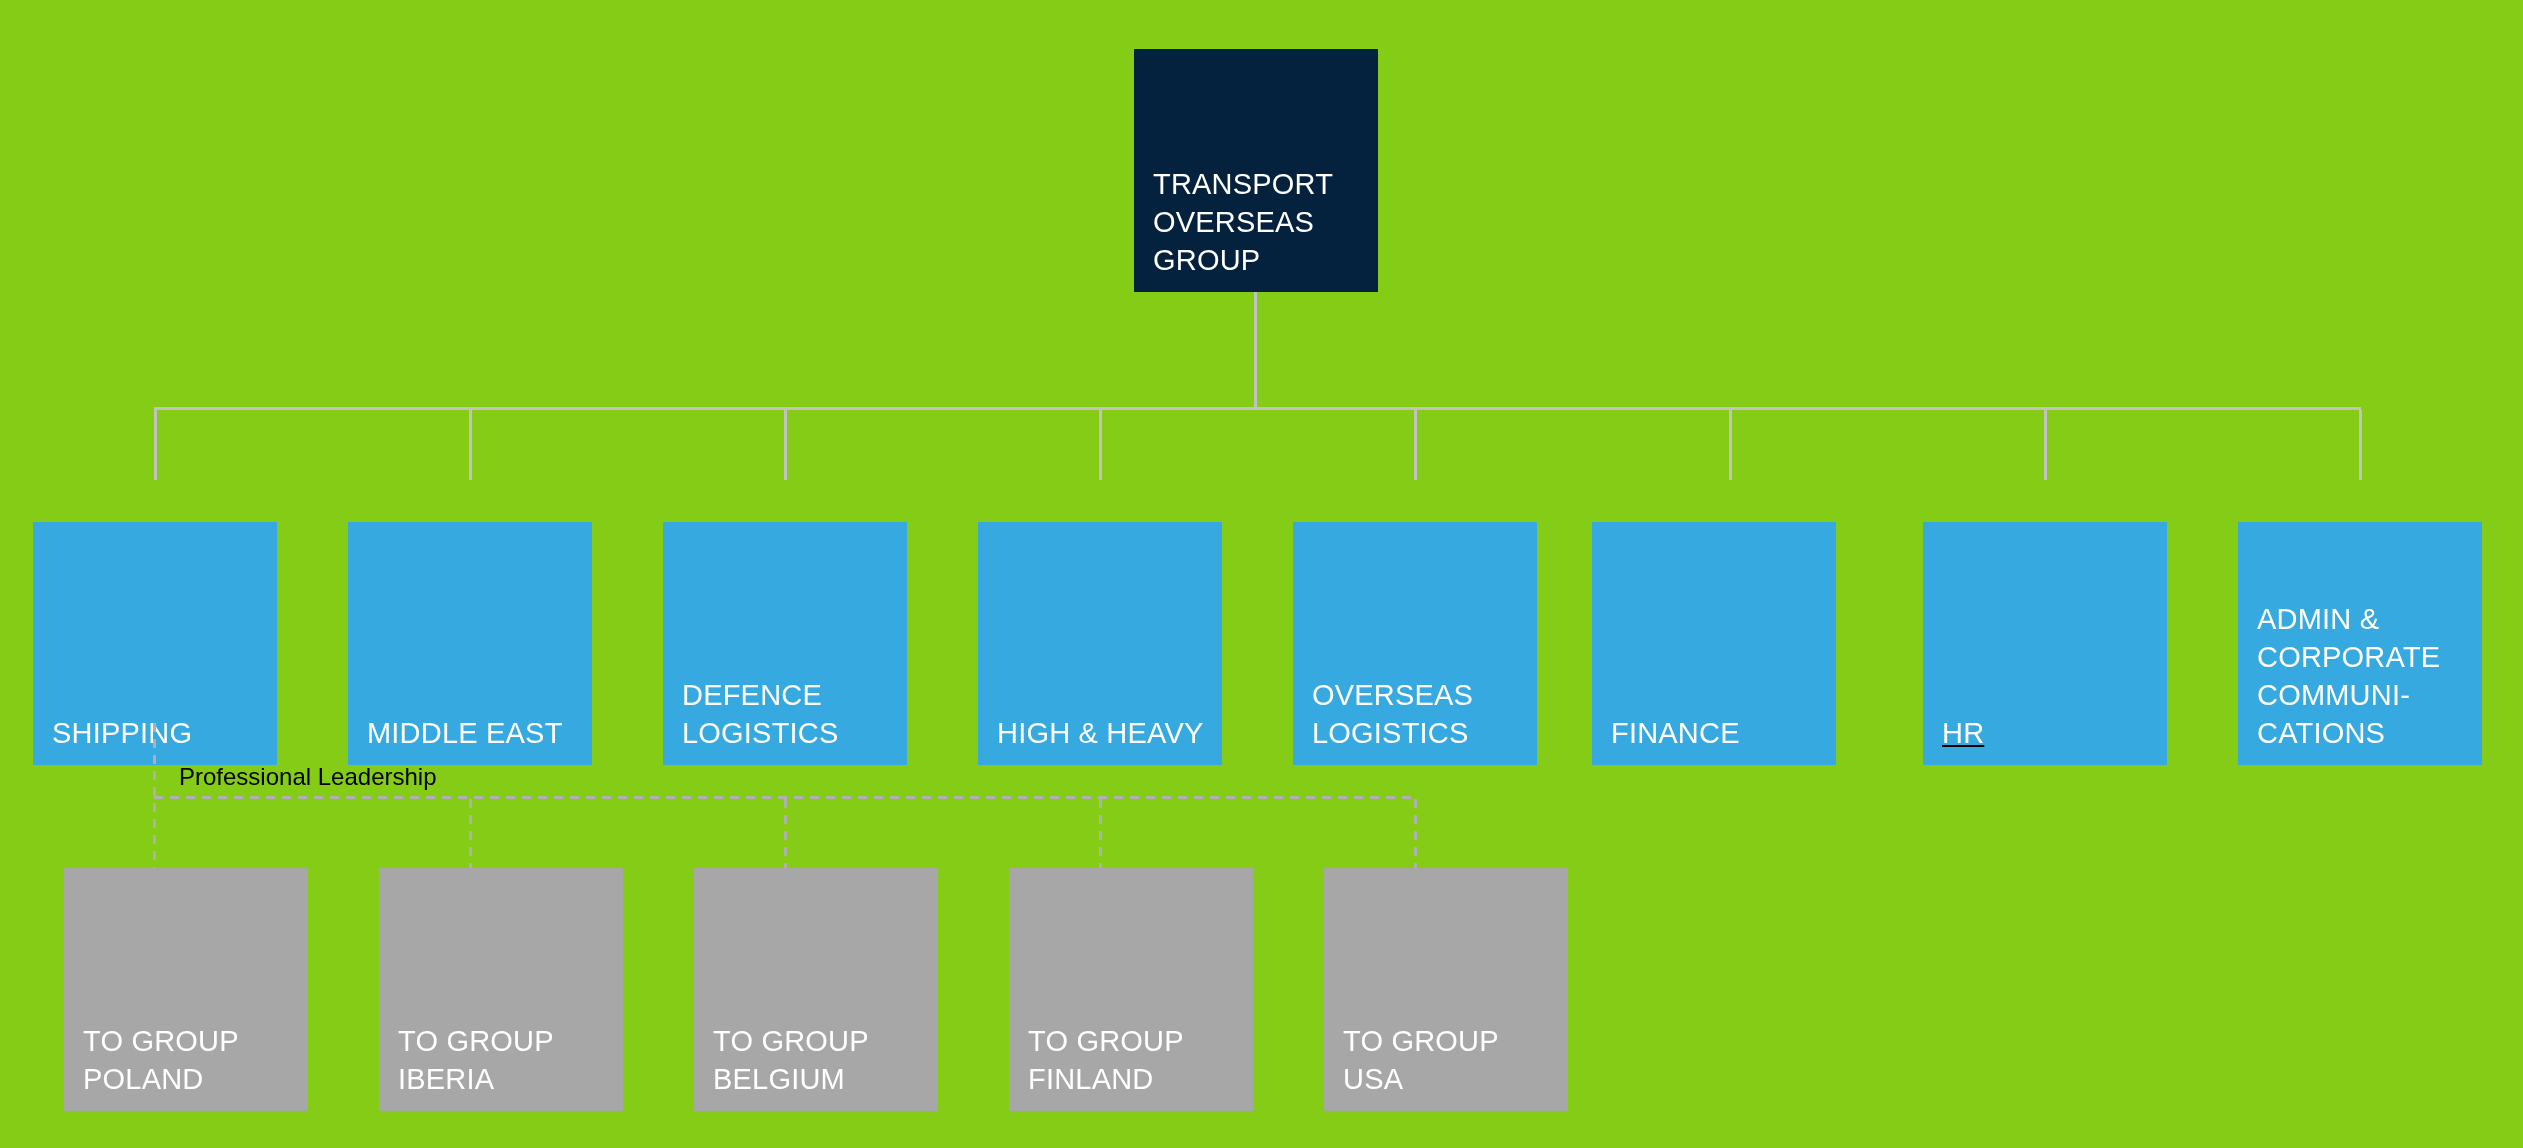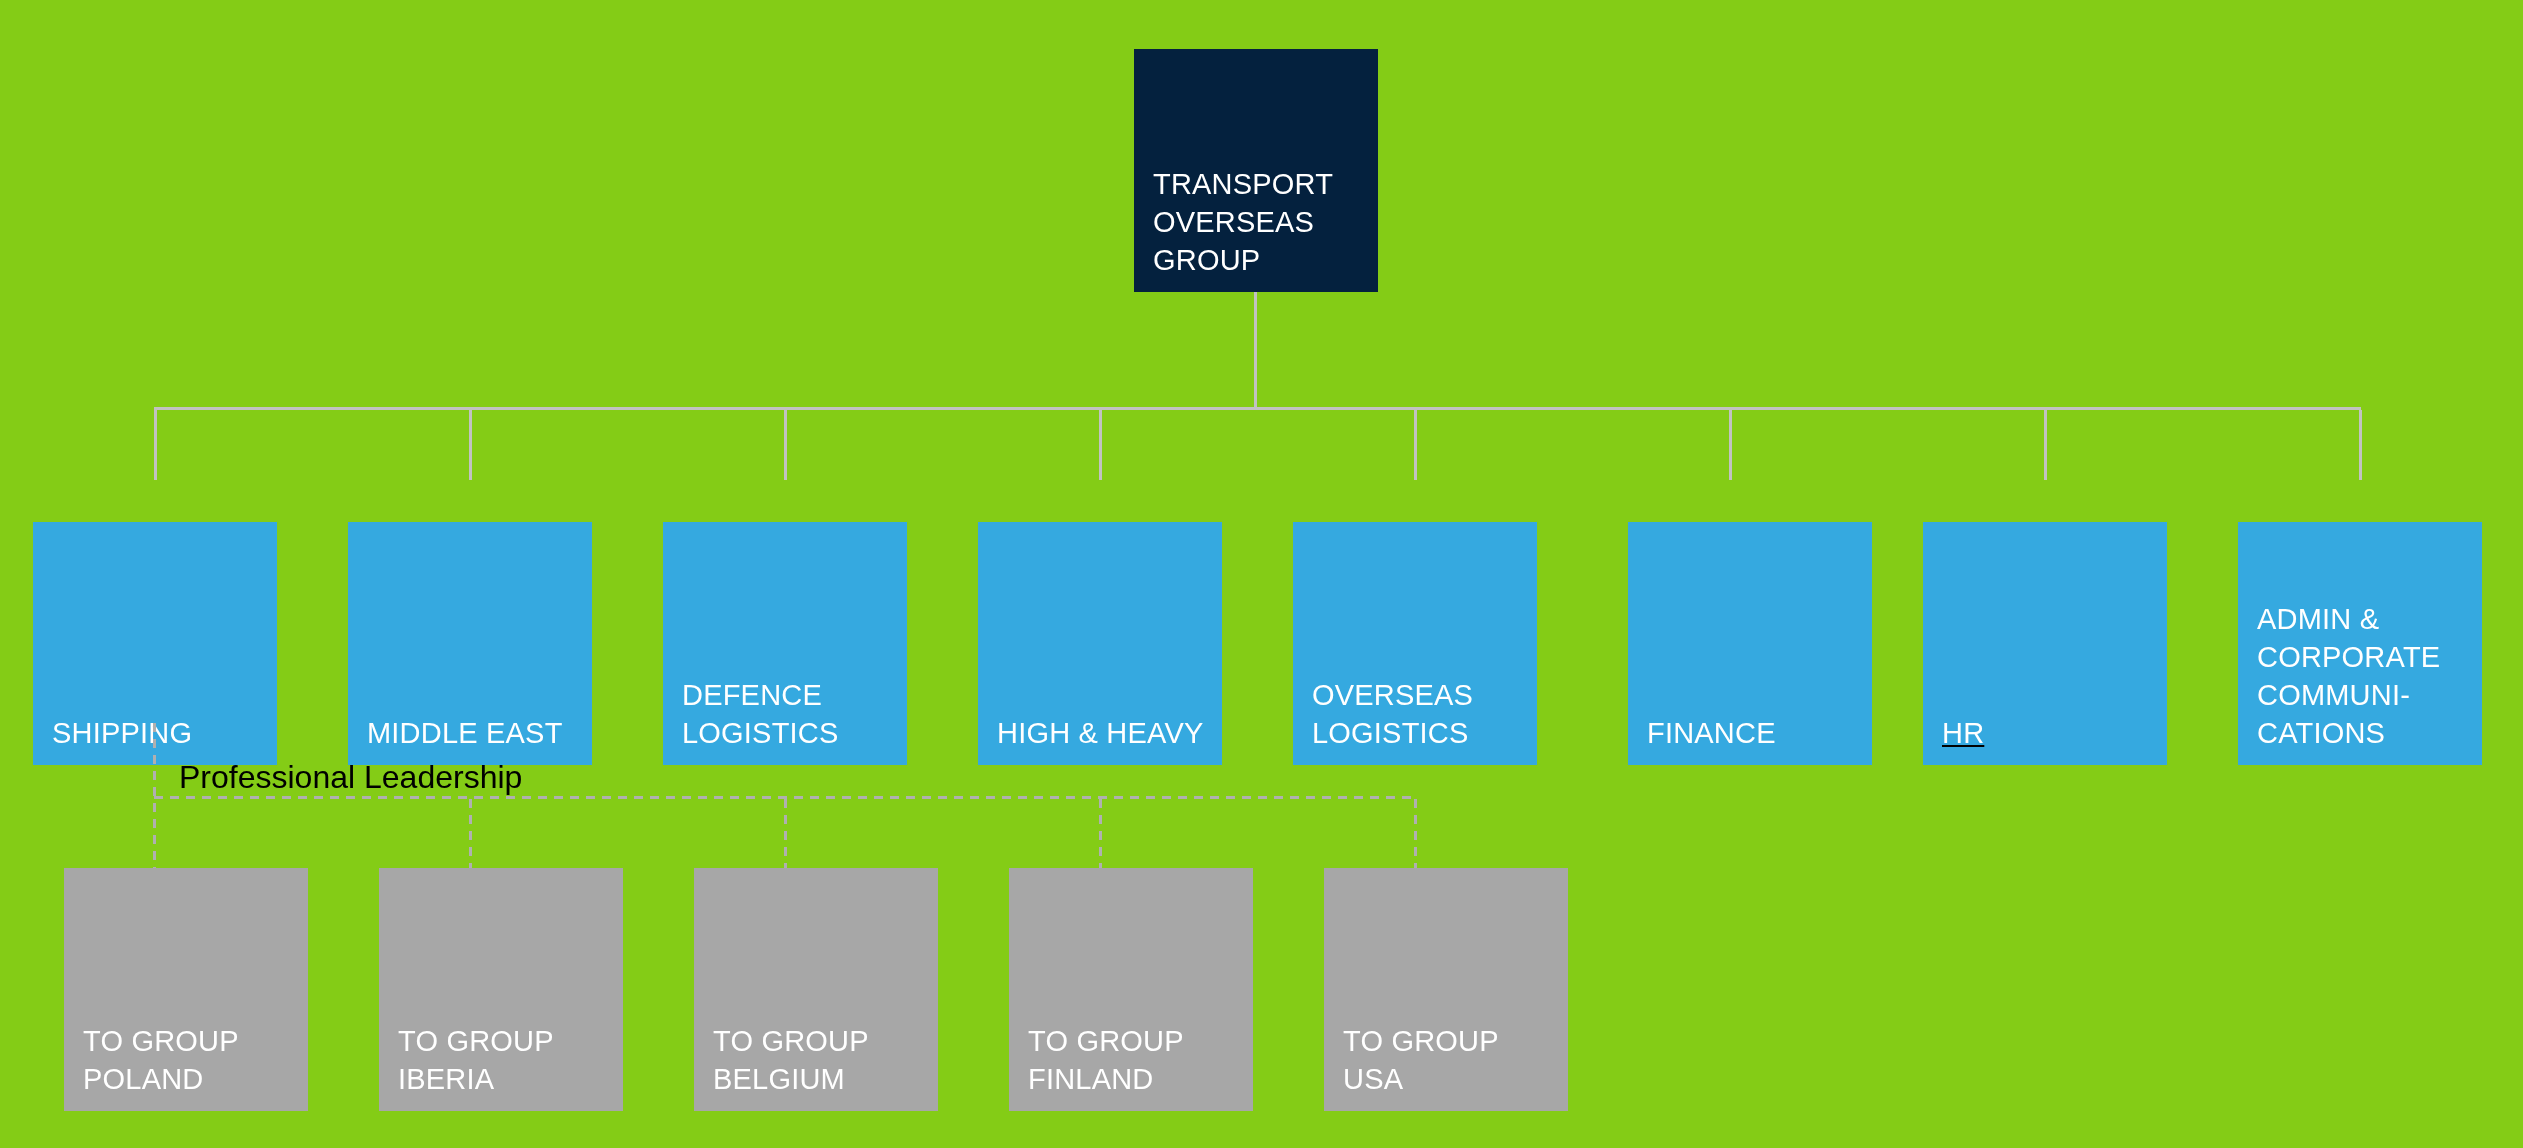--- a/index.html
+++ b/index.html
@@ -56,21 +56,21 @@
   }
   #plVert { left: 153px; top: 723px; height: 145px; }
   #plRail { left: 154px; top: 796px; width: 1263px; }
   .sub-drop { top: 799px; height: 69px; }
 
   .annotation {
     position: absolute;
     left: 179px;
     top: 760px;
     color: var(--label-text, #000000);
-    font-size: 32px;
+    font-size: 24px;
     line-height: 34px;
     white-space: nowrap;
   }
 </style>
 </head>
 <body>
 
 <div class="canvas">
 
   <div class="node root">
@@ -99,21 +99,21 @@
       <div class="line solid dept-drop" style="left: 1099px;"></div>
       <div class="node dept" style="left: 978px;">
         <span class="label">HIGH &amp; HEAVY</span>
       </div>
       <div class="line solid dept-drop" style="left: 1414px;"></div>
       <div class="node dept" style="left: 1293px;">
         <span class="label">OVERSEAS
 LOGISTICS</span>
       </div>
       <div class="line solid dept-drop" style="left: 1729px;"></div>
-      <div class="node dept" style="left: 1628px; align-items: flex-end;">
+      <div class="node dept" style="left: 1592px; align-items: flex-end;">
         <span class="label">FINANCE</span>
       </div>
       <div class="line solid dept-drop" style="left: 2044px;"></div>
       <div class="node dept" style="left: 1923px; text-decoration: underline;">
         <span class="label">HR</span>
       </div>
       <div class="line solid dept-drop" style="left: 2359px;"></div>
       <div class="node dept" style="left: 2238px;">
         <span class="label">ADMIN &amp;
 CORPORATE

